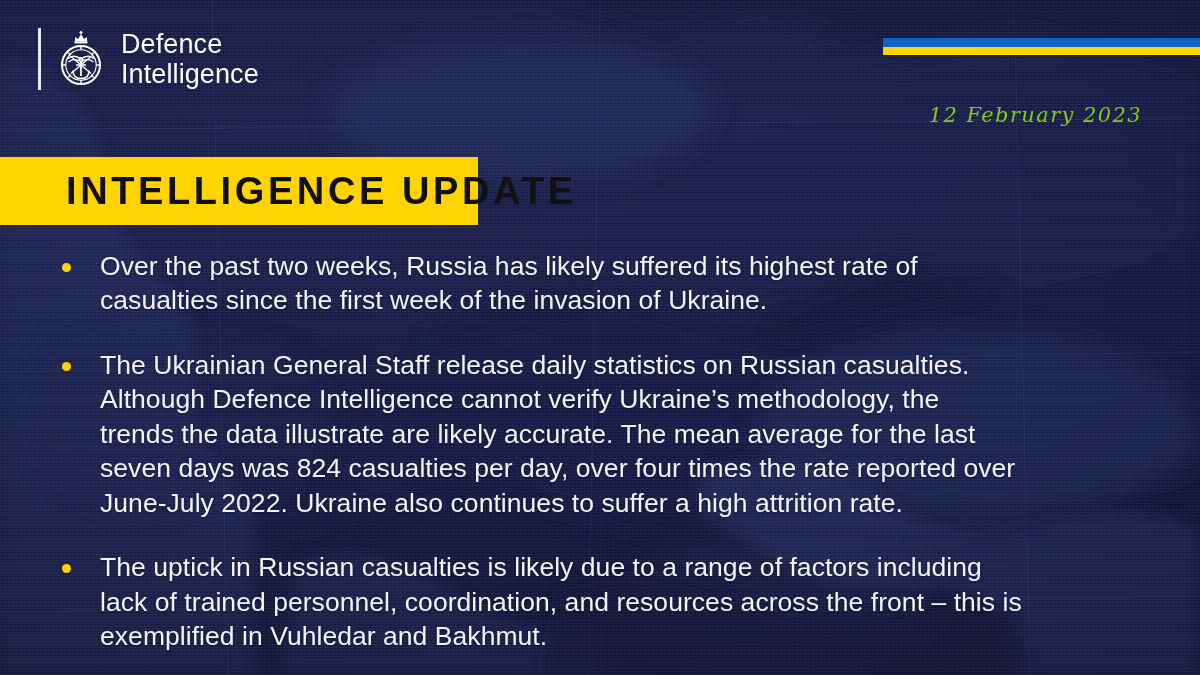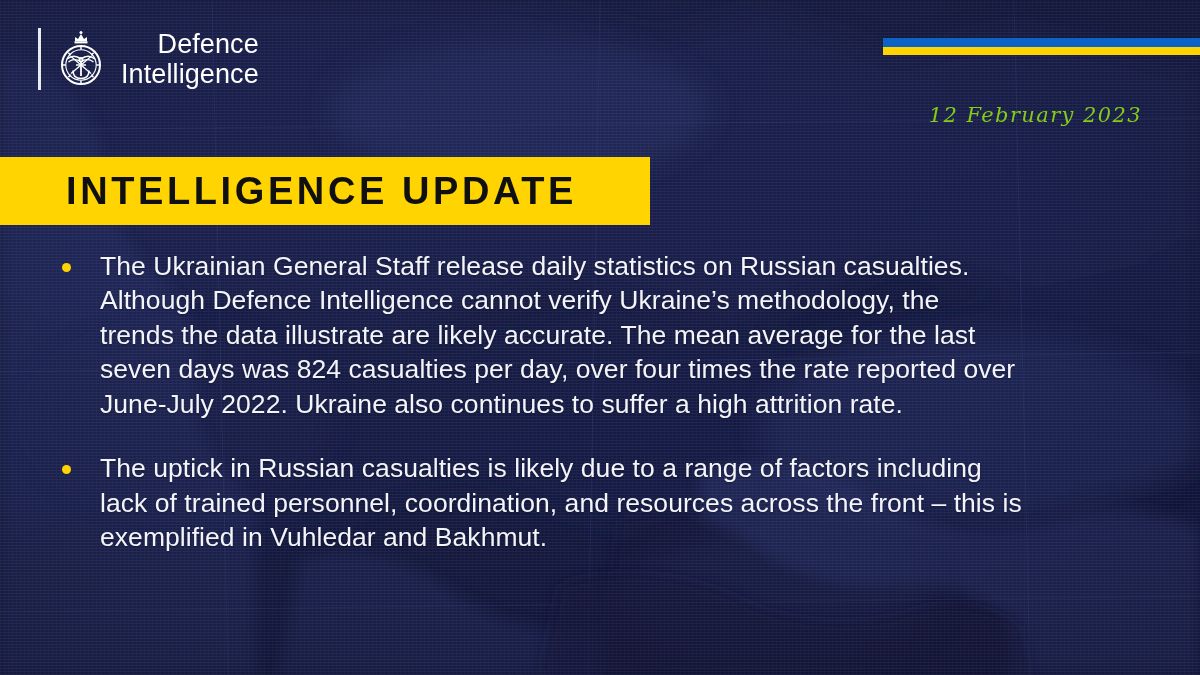--- a/index.html
+++ b/index.html
@@ -36,21 +36,21 @@
     opacity:.055;
     background-image:
       repeating-linear-gradient(0deg, rgba(255,255,255,.9) 0 1px, transparent 1px 3px),
       repeating-linear-gradient(90deg, rgba(255,255,255,.55) 0 1px, transparent 1px 4px);
     pointer-events:none;
   }
 
   
   .brand {
     position:absolute; left:38px; top:28px;
-    display:flex; align-items:center; gap:14px;text-align:right;
+    display:flex; align-items:center; gap:14px;
   }
   .brand-rule {
     width:3px; height:62px;
     background:#e9eaf2;
     flex:0 0 auto;
   }
   .crest { width:52px; height:62px; flex:0 0 auto; display:block; }
   .brand-name {
     color:#ffffff;
     font-size:27px;
@@ -83,21 +83,21 @@
     font-style:italic;
     font-size:21px;
     letter-spacing:1.4px;
     text-align:right;
     white-space:nowrap;
   }
 
   
   .banner {
     position:absolute; left:0; top:157px;
-    width:650px; height:68px;
+    width:478px; height:68px;
     background:#ffd400;
     display:flex; align-items:center;
   }
   .banner-text {
     color:#101010;
     font-size:38px;
     font-weight:700;
     letter-spacing:3.6px;
     padding-left:66px;
     white-space:nowrap;
@@ -250,20 +250,25 @@
   </div>
 
   <div class="update-date">12 February 2023</div>
 
   <div class="banner">
     <span class="banner-text">INTELLIGENCE UPDATE</span>
   </div>
 
   <div class="bullets">
 
+    <div class="bullet-row">
+      <span class="dot"></span>
+      <span class="bullet-text">Over the past two weeks, Russia has likely suffered its highest rate of
+casualties since the first week of the invasion of Ukraine.</span>
+    </div>
 
     <div class="bullet-row">
       <span class="dot"></span>
       <span class="bullet-text">The Ukrainian General Staff release daily statistics on Russian casualties.
 Although Defence Intelligence cannot verify Ukraine’s methodology, the
 trends the data illustrate are likely accurate. The mean average for the last
 seven days was 824 casualties per day, over four times the rate reported over
 June-July 2022. Ukraine also continues to suffer a high attrition rate.</span>
     </div>
 

